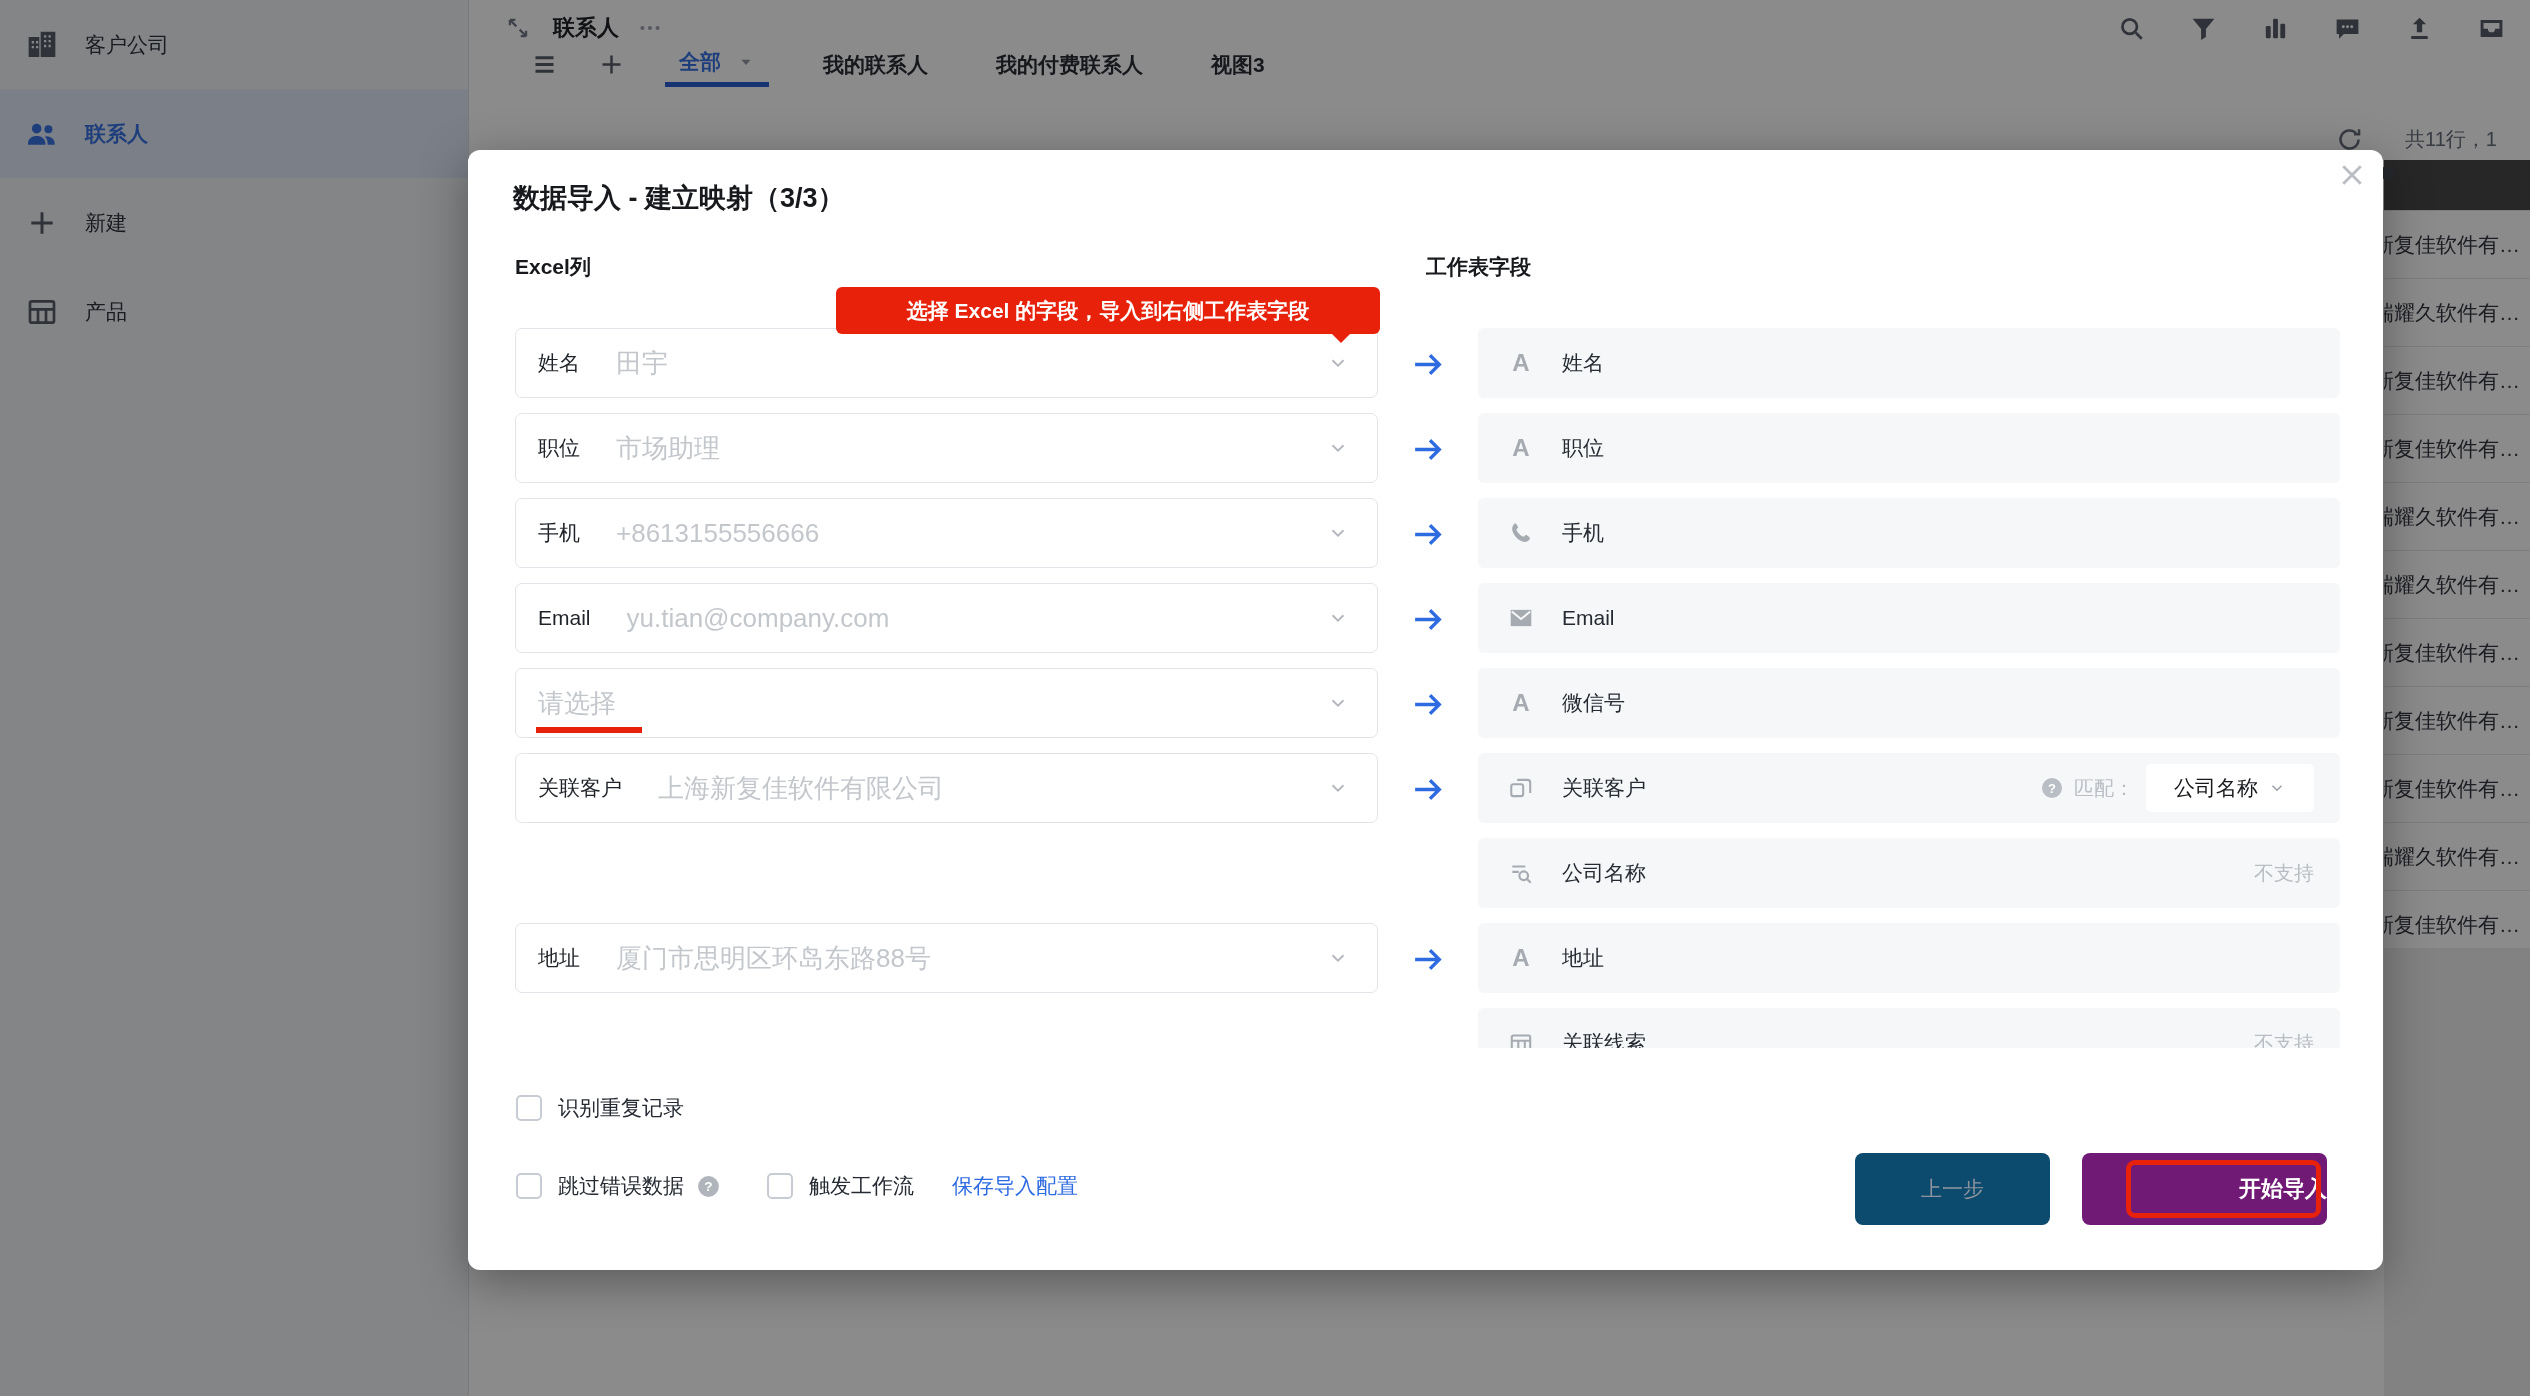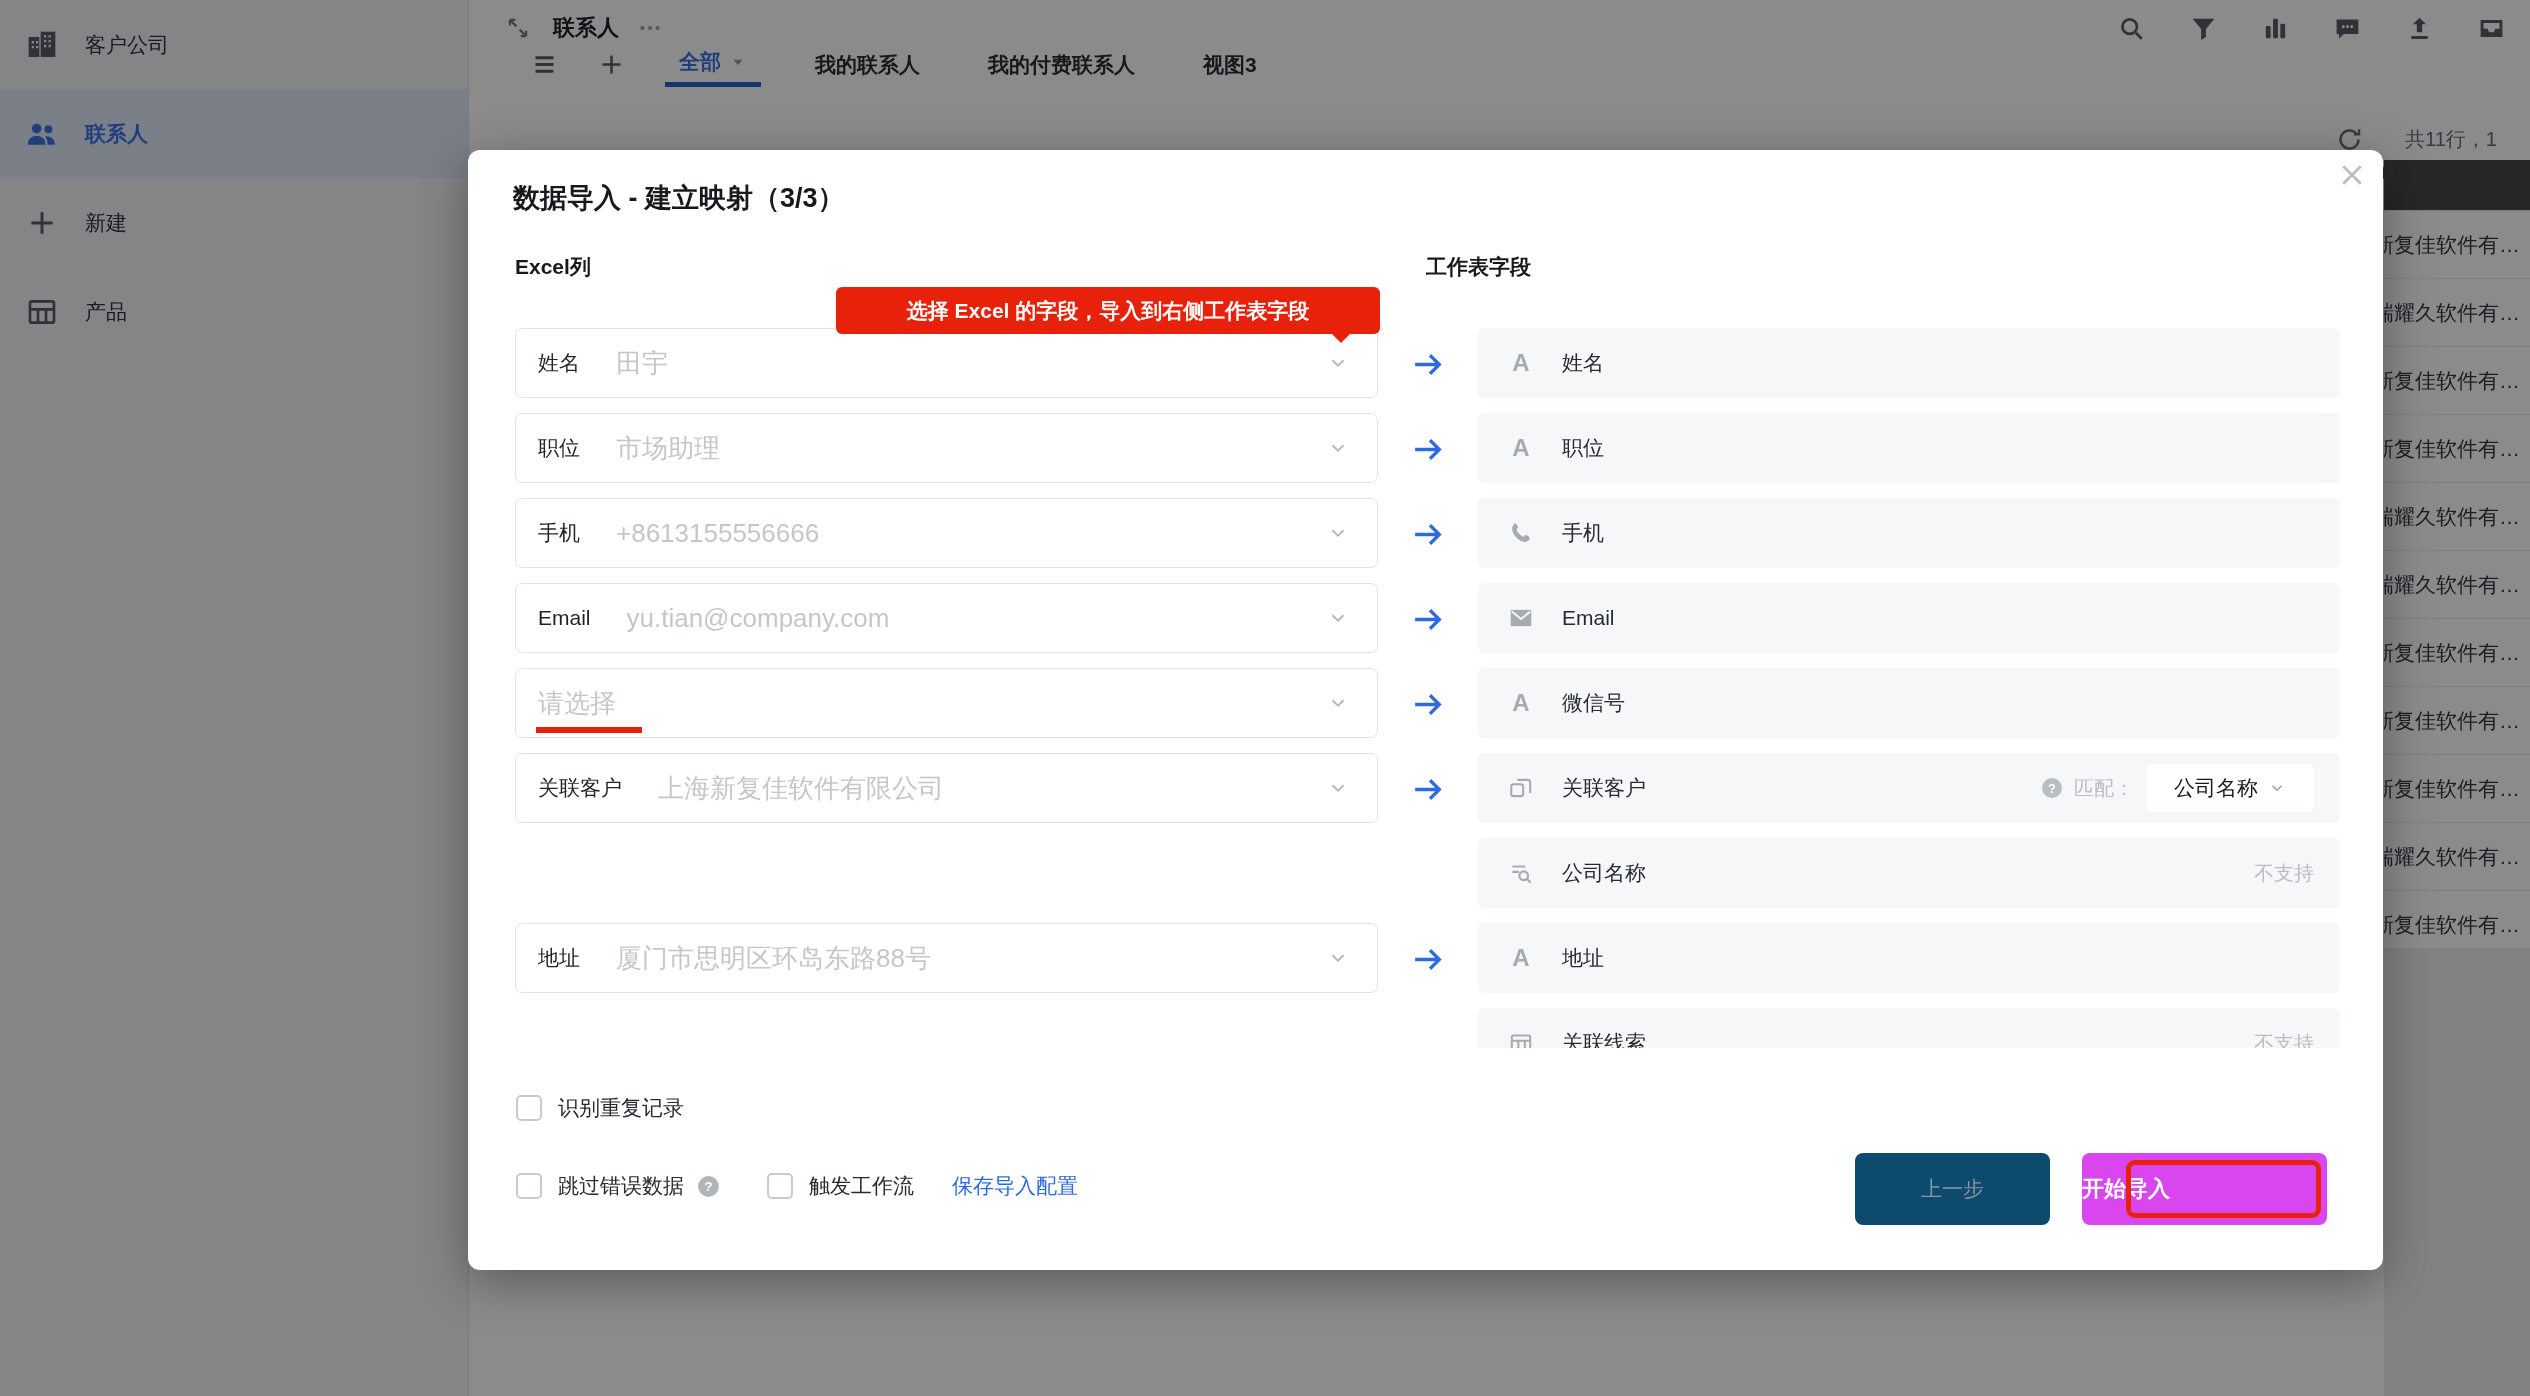--- a/index.html
+++ b/index.html
@@ -23,21 +23,21 @@
   .tb-dots{width:26px;height:26px;margin-left:18px;color:#9aa0a8;}
   .tb-actions{margin-left:auto;margin-right:24px;display:flex;gap:43px;}
   .tb-act{width:29px;height:29px;color:#4f555e;cursor:pointer;}
 
   .tabsrow{position:absolute;left:0;top:42px;right:0;height:45px;display:flex;align-items:center;}
   .tr-ic{width:27px;height:27px;color:#4f555e;cursor:pointer;}
   .tr-list{margin-left:62px;}
   .tr-plus{margin-left:40px;}
   .vtab{height:45px;display:flex;align-items:center;padding:0 14px;margin-left:40px;
         font-size:21px;font-weight:700;color:#1f2329;cursor:pointer;box-sizing:border-box;}
-  .vtab.active{color:#2e6be0;border-bottom:5px solid #2356cc;}
+  .vtab.active{color:#2e6be0;border-bottom:5px solid #2356cc;gap:8px;}
   .vtab .caret{width:18px;height:18px;margin-left:8px;color:#8a9099;}
 
   .countrow{position:absolute;right:0;top:118px;height:42px;display:flex;align-items:center;justify-content:space-between;}
   .refresh-ic{width:27px;height:27px;color:#5f6672;cursor:pointer;}
   .count-txt{margin-left:42px;font-size:20px;color:#5f6672;white-space:nowrap;overflow:hidden;width:125px;}
 
   
   .bg-strip{position:absolute;left:2384px;top:160px;right:0;bottom:0;background:#404040;}
   .bg-head{height:50px;position:relative;border-bottom:1px solid #e4e4e4;}
   .bg-sq{position:absolute;left:-2px;top:7px;width:12px;height:12px;background:#3f434a;border-radius:2px;}
@@ -90,22 +90,22 @@
   .opt-row1{position:absolute;left:48px;top:944px;display:flex;align-items:center;}
   .opt-row2{position:absolute;left:48px;top:1022px;display:flex;align-items:center;}
   .cbx{width:26px;height:26px;border:2px solid #c7ccd4;border-radius:5px;background:#fff;box-sizing:border-box;cursor:pointer;flex:none;}
   .opt-lb{margin-left:16px;font-size:21px;color:#262b33;white-space:nowrap;}
   .opt-help{width:25px;height:25px;margin-left:12px;color:#b0b5bc;cursor:pointer;}
   .cbx.second{margin-left:46px;}
   .save-link{margin-left:38px;font-size:21px;color:#2e6be0;cursor:pointer;white-space:nowrap;}
 
   .btn-prev{position:absolute;left:1387px;top:1003px;width:195px;height:72px;border-radius:8px;background:#0c4a6e;
             display:flex;align-items:center;justify-content:center;font-size:21px;color:#8f959e;cursor:pointer;}
-  .btn-start{position:absolute;left:1614px;top:1003px;width:245px;height:72px;border-radius:8px;background:#d946ef;
-             display:flex;align-items:center;justify-content:flex-start;font-size:22px;font-weight:600;color:#fff;cursor:pointer;}
+  .btn-start{position:absolute;left:1614px;top:1003px;width:245px;height:72px;border-radius:8px;background:#701a75;
+             display:flex;align-items:center;justify-content:flex-end;font-size:22px;font-weight:600;color:#fff;cursor:pointer;}
   .start-red-box{position:absolute;left:44px;top:7px;right:6px;bottom:7px;border:5px solid #e8210b;border-radius:9px;}
 </style>
 </head>
 <body>
 
 <div class="stage">
 
   <div class="sidebar">
 
   <div class="side-item">

